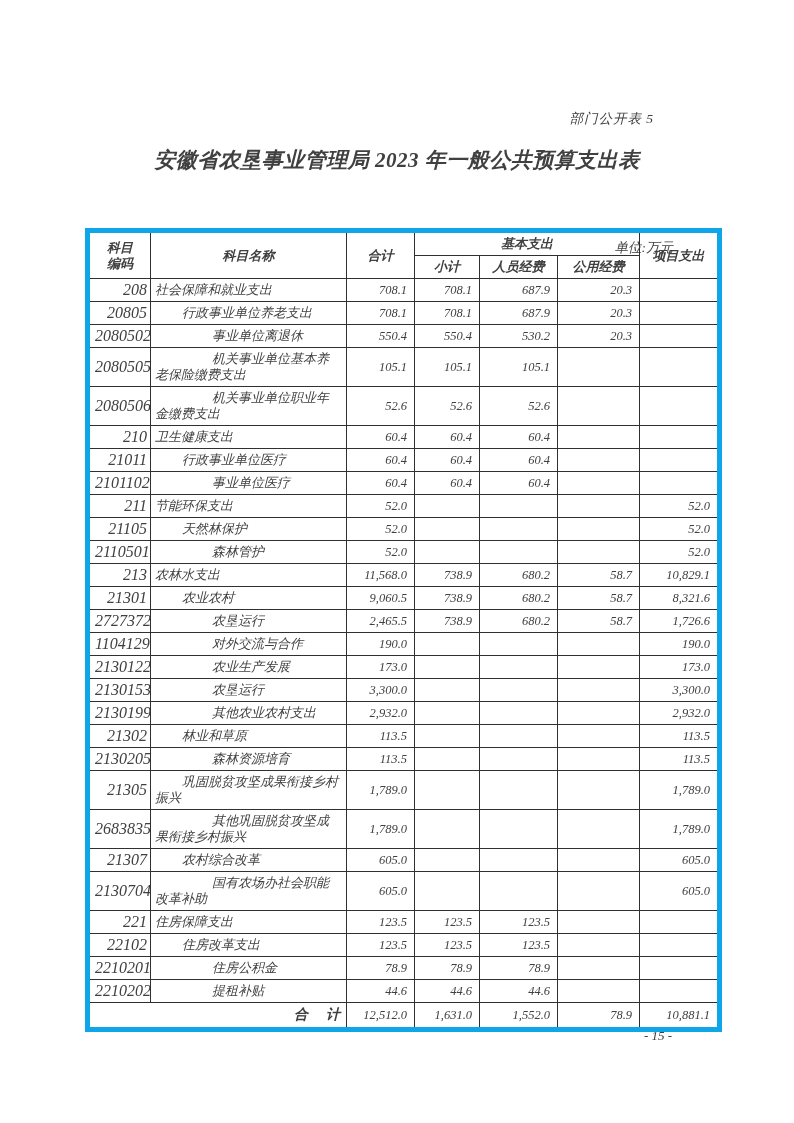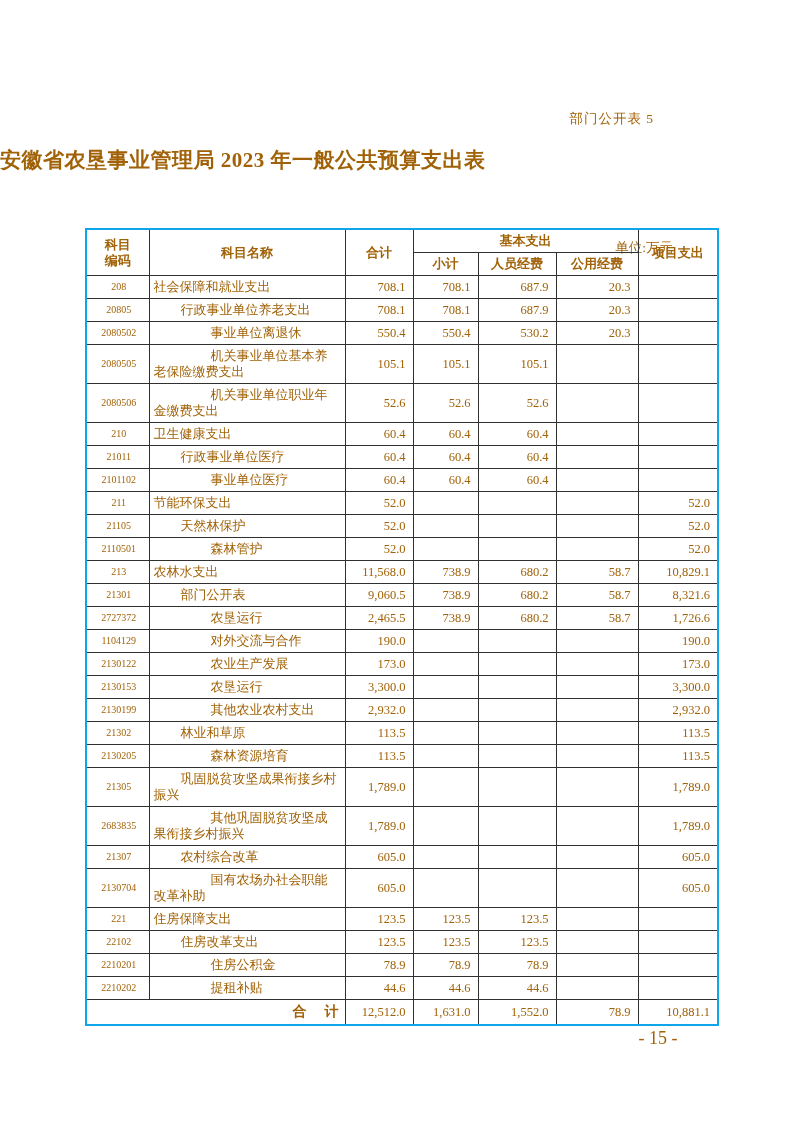--- a/index.html
+++ b/index.html
@@ -3,73 +3,74 @@
 <meta charset="utf-8">
 <style>
   * { margin: 0; padding: 0; box-sizing: border-box; }
   html, body { background: #ffffff; }
   .page {
     position: relative;
     width: 794px;
     height: 1123px;
     background: #ffffff;
     font-family: "Liberation Serif", "DejaVu Serif", serif;
-    color: #a16207;
+    color: #404040;
     overflow: hidden;
     margin: 0 auto;
+    font-style: italic;
   }
   .corner-label {
     position: absolute;
     top: 110px;
     right: 140px;
     font-size: 13.5px;
     letter-spacing: 1px;
   }
   .doc-title {
     position: absolute;
     top: 146px;
     left: 0;
     width: 100%;
-    text-align: left;
+    text-align: center;
     font-size: 21px;
     font-weight: bold;
     letter-spacing: 0.5px;
   }
   .unit-label {
     position: absolute;
     top: 203px;
     right: 121px;
     font-size: 13.5px;
     margin-top: 36px;
   }
   table.budget {
     position: absolute;
     top: 228px;
     left: 85px;
     width: 632px;
     border-collapse: collapse;
     table-layout: fixed;
-    border: 2px solid #0ea5e9;
+    border: 5px solid #0ea5e9;
   }
   table.budget th, table.budget td {
     border: 1px solid #303030;
     vertical-align: middle;
     overflow: hidden;
   }
   table.budget thead th {
     text-align: center;
     font-weight: bold;
     font-size: 13px;
     line-height: 16px;
     padding: 3px 2px;
   }
   td.cell-code {
-    text-align: center;
+    text-align: right;
     padding: 3px 3px 3px 5px;
-    font-size: 10px;
+    font-size: 16px;
     line-height: 16px;
   }
   td.cell-name {
     text-align: left;
     padding: 3px 6px 3px 4px;
     font-size: 13px;
     line-height: 16px;
     word-break: break-all;
   }
   td.cell-name.lv2 { text-indent: 27px; }
@@ -86,21 +87,21 @@
     font-size: 14px;
     padding: 3px 4px;
     letter-spacing: 2px;
   }
   .page-number {
     position: absolute;
     top: 1028px;
     left: 623px;
     width: 70px;
     text-align: center;
-    font-size: 18px;
+    font-size: 13px;
   }
 </style>
 </head>
 <body>
 
 <div class="page">
 
   <div class="corner-label">部门公开表 5</div>
 
   <h1 class="doc-title">安徽省农垦事业管理局 2023 年一般公共预算支出表</h1>
@@ -238,21 +239,21 @@
           <td class="cell-code">213</td>
           <td class="cell-name lv1">农林水支出</td>
           <td class="num">11,568.0</td>
           <td class="num">738.9</td>
           <td class="num">680.2</td>
           <td class="num">58.7</td>
           <td class="num">10,829.1</td>
         </tr>
         <tr>
           <td class="cell-code">21301</td>
-          <td class="cell-name lv2">部门公开表</td>
+          <td class="cell-name lv2">农业农村</td>
           <td class="num">9,060.5</td>
           <td class="num">738.9</td>
           <td class="num">680.2</td>
           <td class="num">58.7</td>
           <td class="num">8,321.6</td>
         </tr>
         <tr>
           <td class="cell-code">2727372</td>
           <td class="cell-name lv3">农垦运行</td>
           <td class="num">2,465.5</td>

